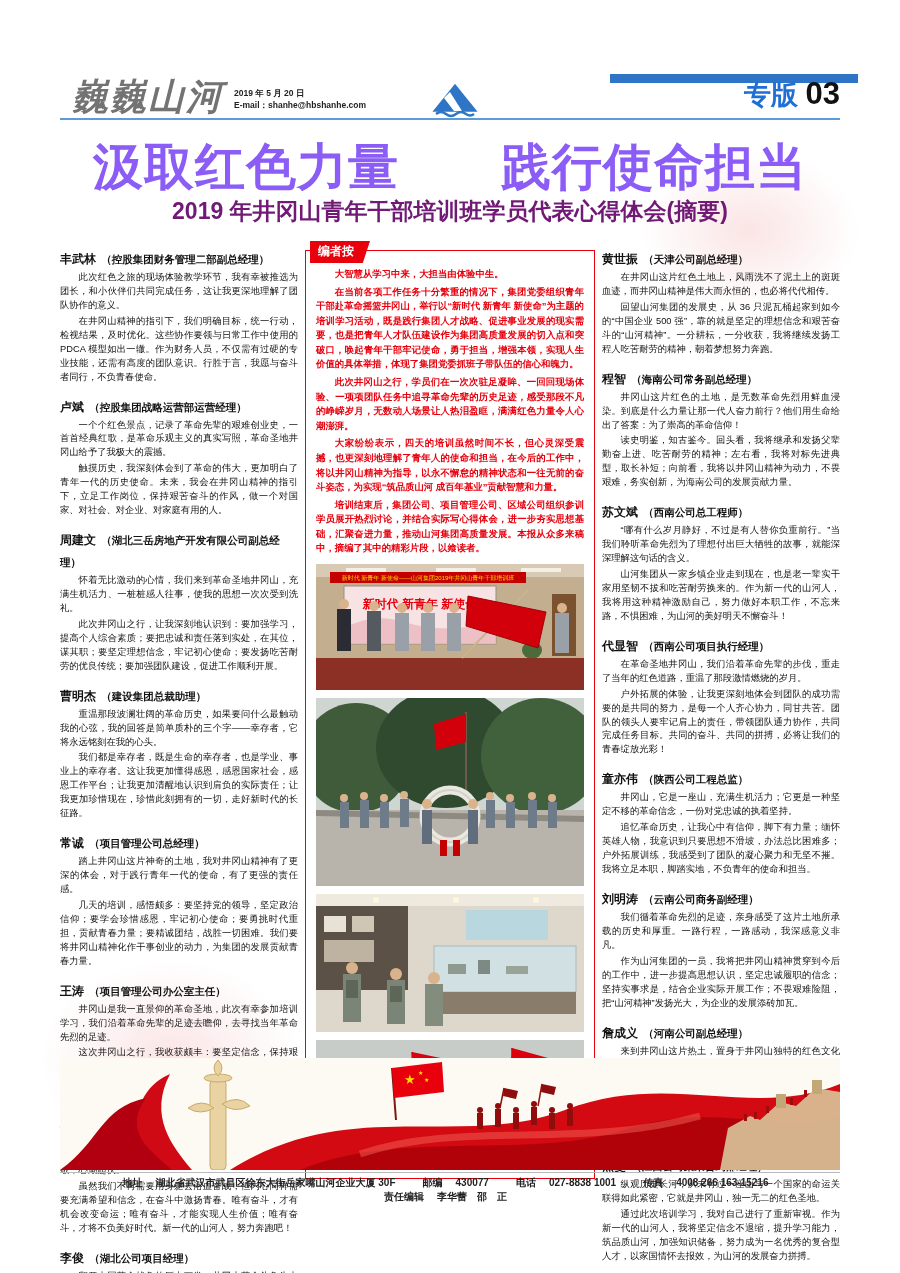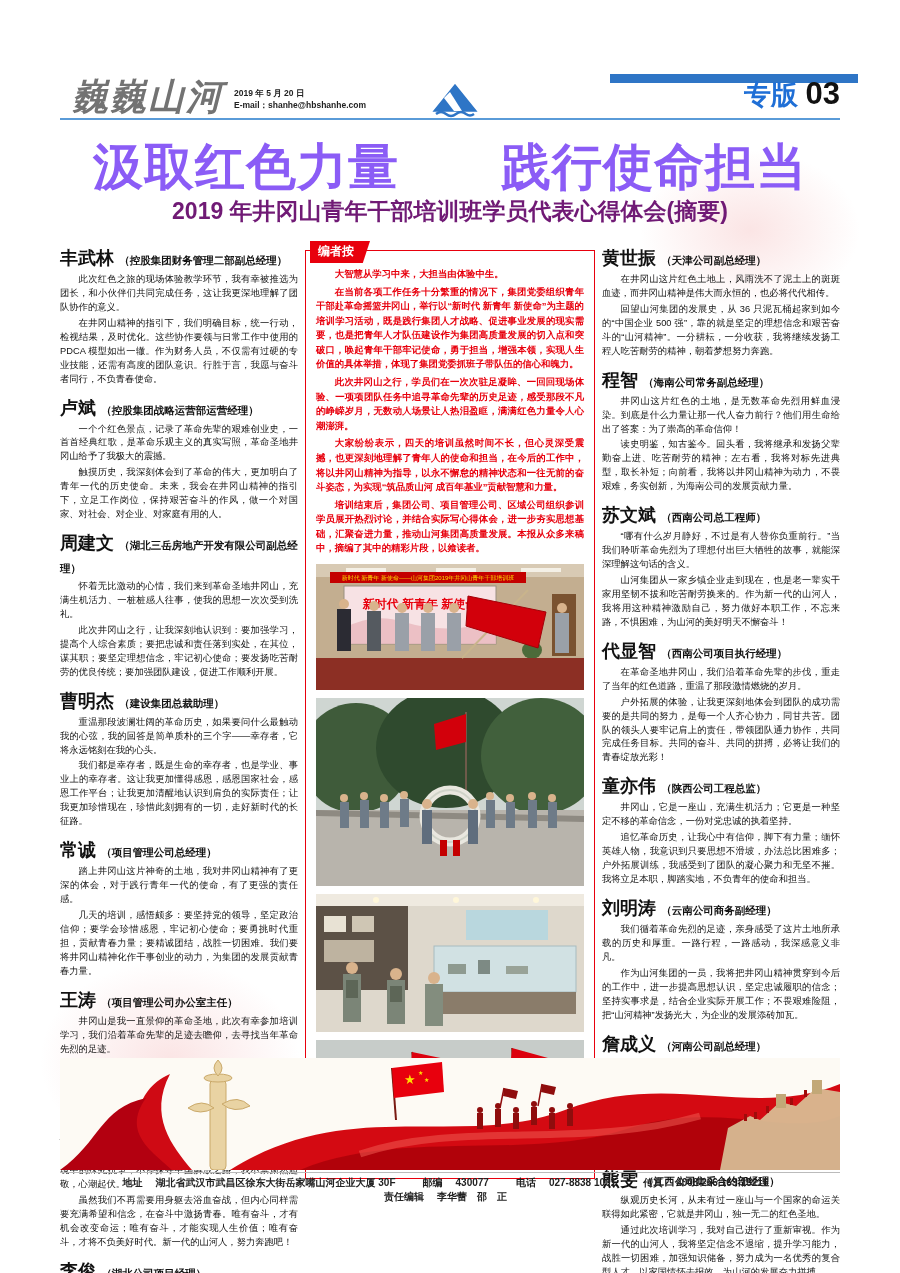--- a/index.html
+++ b/index.html
@@ -22,21 +22,21 @@
             color:#8b5cf6;font-size:50px;font-weight:900;letter-spacing:1px;
             font-family:"Liberation Sans",sans-serif;}
   .subtitle{position:absolute;left:0;top:196px;width:100%;text-align:center;
             font-size:23px;font-weight:bold;color:#701a75;}
   
   .cols{position:absolute;left:60px;top:238px;width:780px;display:flex;gap:7px;align-items:flex-start;}
   .col{width:238px;}
   .col.mid{width:290px;}
   .article{margin-bottom:9px;}
   .art-head{margin:8px 0 3px 0;}
-  .art-name{font-size:18px;font-weight:bold;text-align:right;}
+  .art-name{font-size:12px;font-weight:bold;text-align:right;}
   .art-title{font-size:10.5px;font-weight:bold;}
   .art-p{margin:0 0 2px 0;font-size:9.3px;line-height:1.5;text-align:justify;text-indent:2em;}
   
   .note-box{position:relative;border:1px solid #e8000d;padding:16px 10px 10px 10px;margin-top:12px;}
   .note-tab{position:absolute;left:4px;top:-10px;background:#e8000d;color:#fff;font-weight:bold;
             font-size:12px;padding:2px 16px 3px 8px;
             clip-path:polygon(0 0,100% 0,88% 100%,0 100%);}
   .note-p{margin:0 0 3px 0;font-size:9.4px;line-height:1.55;color:#e8000d;font-weight:bold;
           text-align:justify;text-indent:2em;}
   .photo{display:block;width:100%;margin-top:8px;}
@@ -363,21 +363,21 @@
         <div>
             <p class="art-p">来到井冈山这片热土，置身于井冈山独特的红色文化氛围中，我感受到一种巨大的力量，是信仰的力量，是奋斗的力量。</p>
             <p class="art-p">作为青年一代，我们肩负的责任与使命，直接关系着山河集团的未来和发展。我们必须齐心协力，坚定信念，不惧困难，勇往直前，朝着“迈入中国建筑业第一方阵”的目标努力奋进，愿我们不负青春，不辱使命！</p>
           </div>
       </article>
         <article class="article">
         <h3 class="art-head"><span class="art-name">熊雯</span>
           <span class="art-title">（江西公司集采合约部经理）</span></h3>
         <div>
             <p class="art-p">纵观历史长河，从未有过一座山与一个国家的命运关联得如此紧密，它就是井冈山，独一无二的红色圣地。</p>
-            <p class="art-p">通过此次培训学习，我对自己进行了重新审视。作为新一代的山河人，我将坚定信念不退缩，提升学习能力，战胜一切困难，加强知识储备，努力成为一名优秀的复合型人才，以家国情怀去报效，为山河的发展奋力拼搏。</p>
+            <p class="art-p">通过此次培训学习，我对自己进行了重新审视。作为新一代的山河人，我将坚定信念不退缩，提升学习能力，筑品质山河，加强知识储备，努力成为一名优秀的复合型人才，以家国情怀去报效，为山河的发展奋力拼搏。</p>
           </div>
       </article>
         <article class="article">
         <h3 class="art-head">
           </h3>
 
       </article>
       </div>
   </div>
 

